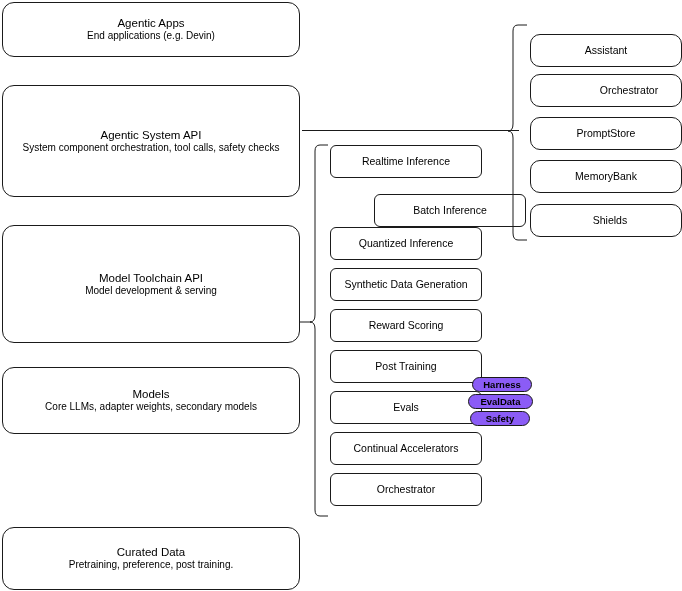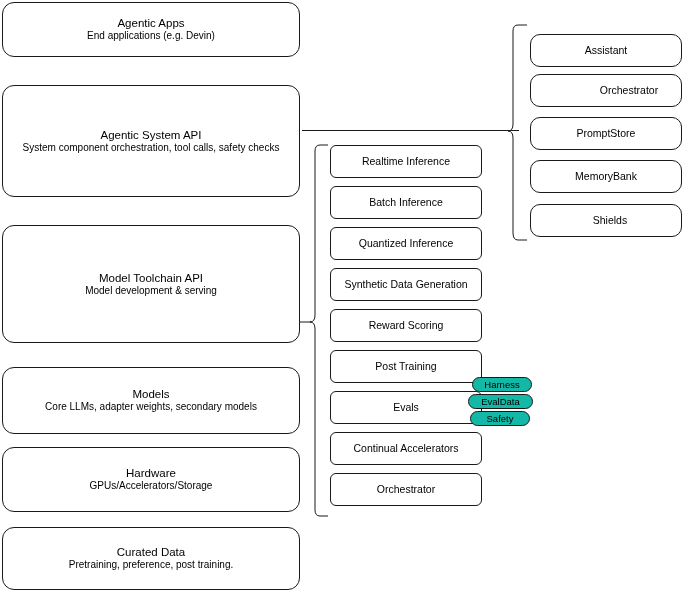--- a/index.html
+++ b/index.html
@@ -69,28 +69,29 @@
     border-radius: 10px;
   }
   .comp-box .title { font-size: 10.5px; }
 
   
   .pill {
     position: absolute;
     box-sizing: border-box;
     border: 1px solid #1a1a1a;
     border-radius: 999px;
-    background: #14b8a6;
+    background: #8b5cf6;
     height: 15px;
     display: flex;
     align-items: center;
     justify-content: center;
     font-size: 9.5px;
     white-space: nowrap;
     z-index: 6;
+    font-weight: bold;
   }
 
   
   #links {
     position: absolute;
     left: 0; top: 0;
     width: 682px;
     height: 591px;
     pointer-events: none;
     z-index: 2;
@@ -130,34 +131,30 @@
   <div class="box layer-box" style="top:85px;height:112px;">
     <div class="title">Agentic System API</div>
     <div class="subtitle">System component orchestration, tool calls, safety checks</div>
   </div>
 
   <div class="box layer-box" style="top:367px;height:67px;">
     <div class="title">Models</div>
     <div class="subtitle">Core LLMs, adapter weights, secondary models</div>
   </div>
 
-  <div class="box layer-box" style="top:447px;height:65px;">
-    <div class="title">Hardware</div>
-    <div class="subtitle">GPUs/Accelerators/Storage</div>
-  </div>
 
   <div class="box layer-box" style="top:527px;height:63px;">
     <div class="title">Curated Data</div>
     <div class="subtitle">Pretraining, preference, post training.</div>
   </div>
 
   <div class="box cap-box" style="top:145px;">
     <div class="title">Realtime Inference</div>
   </div>
-  <div class="box cap-box" style="top:186px;">
+  <div class="box cap-box" style="top:194px;margin-left:44px;">
     <div class="title">Batch Inference</div>
   </div>
   <div class="box cap-box" style="top:227px;">
     <div class="title">Quantized Inference</div>
   </div>
   <div class="box cap-box" style="top:268px;">
     <div class="title">Synthetic Data Generation</div>
   </div>
   <div class="box cap-box" style="top:309px;">
     <div class="title">Reward Scoring</div>

